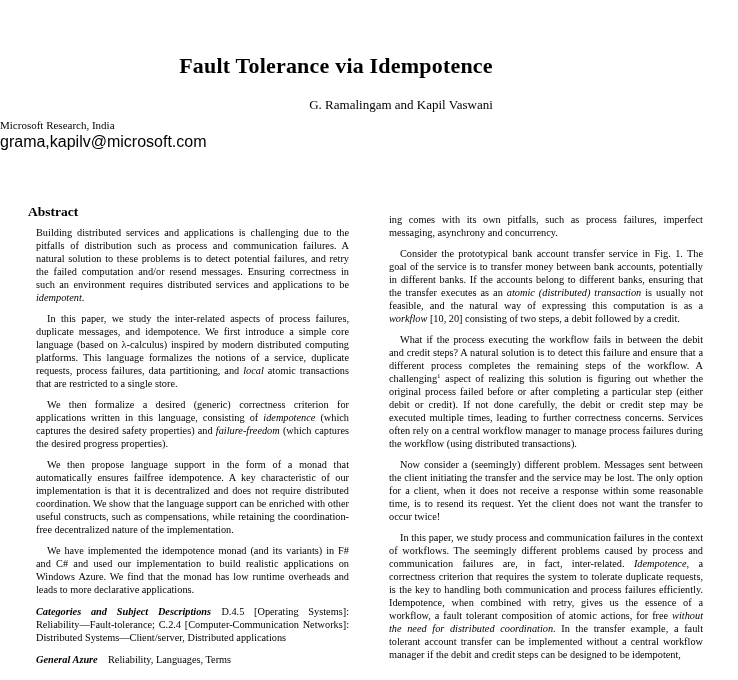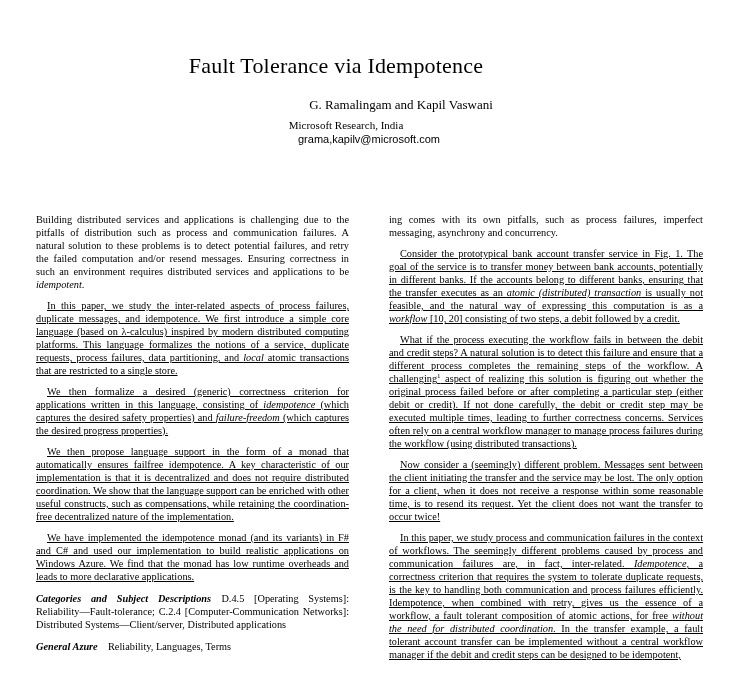--- a/index.html
+++ b/index.html
@@ -11,69 +11,69 @@
   }
   .page {
     position: relative;
     width: 738px; height: 680px;
     background: #ffffff;
     overflow: hidden;
   }
   .title {
     position: absolute; top: 38px; left: 0; width: 672px;
     text-align: center;
-    font-size: 22px; font-weight: normal;
+    font-size: 22px; font-weight: bold;
     letter-spacing: 0.2px;
   }
   .authors {
     position: absolute; top: 97px; left: 0; width: 738px;
     text-align: center;
     font-size: 13px;
     padding-left: 32px;
   }
   .affiliation {
     position: absolute; top: 119px; left: 0; width: 692px;
-    text-align: center;
     font-size: 11px;
   }
   .email {
     position: absolute; top: 133px; left: 0; width: 738px;
-    text-align: center;
-    font-size: 11px;
+    text-align: left;
+    font-size: 16px;
     font-family: "Liberation Sans", sans-serif;
   }
   .col {
     position: absolute; top: 205px;
     text-align: justify;
     font-size: 10.3px;
     line-height: 13px;
   }
   .col-left  { left: 28px;  width: 329px; }
   .col-right { left: 381px; width: 330px; }
   .section-heading {
     font-size: 13.5px; font-weight: bold;
     margin: 0 0 5px 0;
     text-align: left;
   }
   .para { margin: 8px; }
-  .para.indent { text-indent: 11px; text-decoration: underline; }
+  .para.indent { text-indent: 11px; }
   .it { font-style: italic; }
   .bi { font-style: italic; font-weight: bold; }
   sup { font-size: 7px; line-height: 0; vertical-align: super; }
 </style>
 </head>
 <body>
 
 <div class="page">
   <h1 class="title">Fault Tolerance via Idempotence</h1>
   <div class="authors">G. Ramalingam and Kapil Vaswani</div>
   <div class="affiliation">Microsoft Research, India</div>
   <div class="email">grama,kapilv@microsoft.com</div>
 
   <div class="col col-left">
+    <h2 class="section-heading">Abstract</h2>
     <div>
         <p class="para"><span>Building distributed services and applications is challenging due to the pitfalls of distribution such as process and communication failures. A natural solution to these problems is to detect potential failures, and retry the failed computation and/or resend messages. Ensuring correctness in such an environment requires distributed services and applications to be </span><span class="it">idempotent</span><span>.</span></p>
         <p class="para indent"><span>In this paper, we study the inter-related aspects of process failures, duplicate messages, and idempotence. We first introduce a simple core language (based on λ-calculus) inspired by modern distributed computing platforms. This language formalizes the notions of a service, duplicate requests, process failures, data partitioning, and </span><span class="it">local</span><span> atomic transactions that are restricted to a single store.</span></p>
         <p class="para indent"><span>We then formalize a desired (generic) correctness criterion for applications written in this language, consisting of </span><span class="it">idempotence</span><span> (which captures the desired safety properties) and </span><span class="it">failure-freedom</span><span> (which captures the desired progress properties).</span></p>
         <p class="para indent"><span>We then propose language support in the form of a monad that automatically ensures failfree idempotence. A key characteristic of our implementation is that it is decentralized and does not require distributed coordination. We show that the language support can be enriched with other useful constructs, such as compensations, while retaining the coordination-free decentralized nature of the implementation.</span></p>
         <p class="para indent"><span>We have implemented the idempotence monad (and its variants) in F# and C# and used our implementation to build realistic applications on Windows Azure. We find that the monad has low runtime overheads and leads to more declarative applications.</span></p>
         <p class="para" style="margin-top: 9px;"><span class="bi">Categories and Subject Descriptions</span><span> D.4.5 [Operating Systems]: Reliability—Fault-tolerance; C.2.4 [Computer-Communication Networks]: Distributed Systems—Client/server, Distributed applications</span></p>
         <p class="para" style="margin-top: 9px;"><span class="bi">General Azure</span><span> Reliability, Languages, Terms</span></p>
       </div>
   </div>

